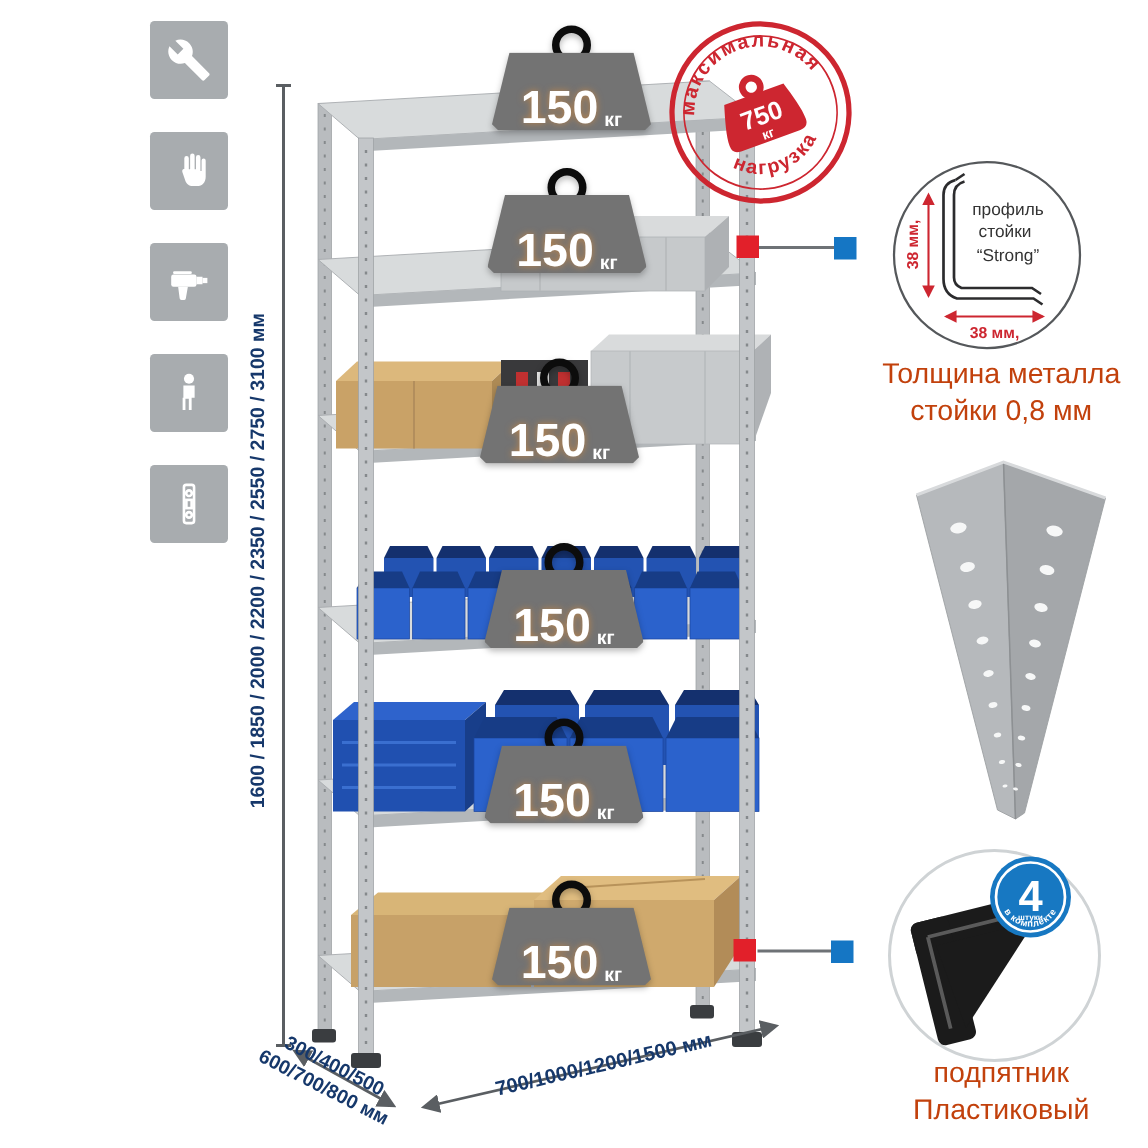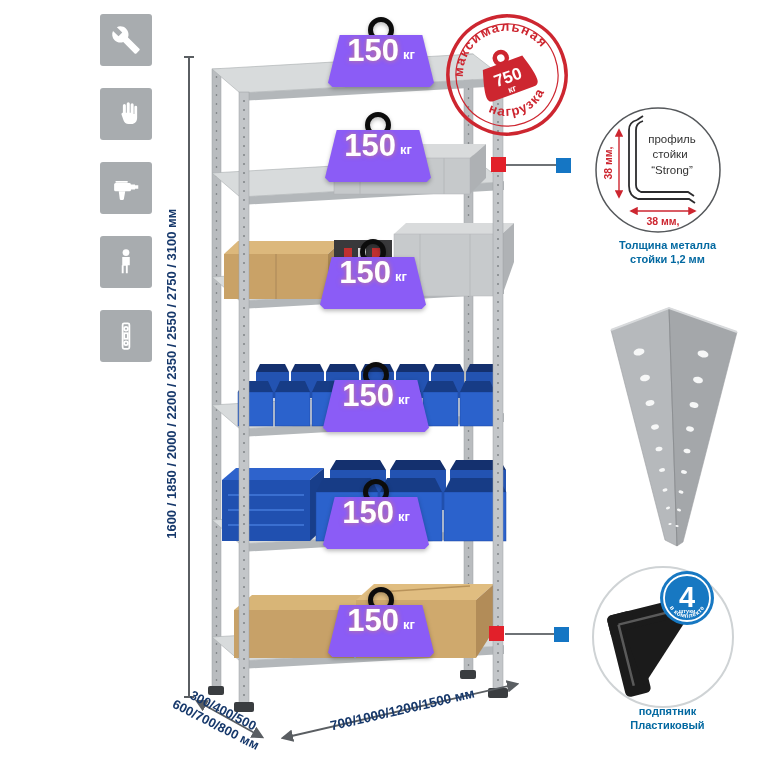--- a/index.html
+++ b/index.html
@@ -7,30 +7,30 @@
           font-family:"Liberation Sans",sans-serif}
   #scene{position:absolute;left:0;top:0}
   .overlay-svg{position:absolute}
   
   .tile{position:absolute;left:100px;width:52px;height:52px;background:#a8acaf;border-radius:3px;
         display:flex;align-items:center;justify-content:center}
   
   .weight{position:absolute;width:106px;display:flex;flex-direction:column;align-items:center;
           filter:drop-shadow(0 2px 2px rgba(0,0,0,.28))}
   .weight .ring{width:16px;height:16px;border:5px solid #0c0c0c;border-radius:50%;margin-bottom:-8px}
-  .weight .body{width:106px;height:52px;background:#8b5cf6;
+  .weight .body{width:106px;height:52px;background:#737373;
         clip-path:polygon(11% 0,89% 0,100% 92%,96% 100%,4% 100%,0 92%);
-        display:flex;align-items:flex-start;justify-content:center;gap:4px}
+        display:flex;align-items:flex-end;justify-content:center;gap:4px}
   .weight .val{color:#fff;font-weight:700;font-size:31px;line-height:1;
         text-shadow:0 0 5px rgba(255,150,40,.55)}
   .weight .unit{color:#fff;font-size:13px;font-weight:700;margin-top:12px}
   
   .dim-label{position:absolute;color:#16386b;font-weight:700;font-size:13px;
         text-align:center;line-height:1.2;white-space:nowrap}
-  .cap{position:absolute;color:#0369a1;font-weight:700;font-size:11px;text-align:center;line-height:1.3}
+  .cap{position:absolute;color:#c2410c;font-weight:400;font-size:19px;text-align:center;line-height:1.3}
   
   .sq{position:absolute;width:15px;height:15px}
   .sq.red{background:#e2202a}
   .sq.blue{background:#1576c4}
 </style>
 </head>
 <body>
 
 <div class="canvas">
 
@@ -316,21 +316,21 @@
     <line x1="34" y1="30" x2="34" y2="97" stroke="#cd2630" stroke-width="1.4" marker-start="url(#ra)" marker-end="url(#ra)"></line>
     <text transform="rotate(-90 27 63)" x="27" y="63" text-anchor="middle" font-size="10.5" font-weight="bold" fill="#cd2630">38 мм,</text>
     <line x1="46" y1="111" x2="110" y2="111" stroke="#cd2630" stroke-width="1.4" marker-start="url(#ra)" marker-end="url(#ra)"></line>
     <text x="78" y="125" text-anchor="middle" font-size="10.5" font-weight="bold" fill="#cd2630">38 мм,</text>
     <text x="87" y="43" text-anchor="middle" font-size="11.5" fill="#333">профиль</text>
     <text x="85" y="58" text-anchor="middle" font-size="11.5" fill="#333">стойки</text>
     <text x="87" y="74" text-anchor="middle" font-size="11.5" fill="#333">“Strong”</text>
   </svg>
   <div class="cap" style="left:580px;top:238px;width:175px">
     <div>Толщина металла</div>
-    <div>стойки 1,2 мм</div>
+    <div>стойки 0,8 мм</div>
   </div>
 
   <svg class="overlay-svg" style="left:595px;top:300px" width="160" height="260" viewBox="0 0 160 260">
     <polygon points="16,30 74,8 82,246 70,240" fill="#b6b9bc" stroke="#9da0a3" stroke-width="0.6"></polygon>
     <polygon points="74,8 142,32 88,242 82,246" fill="#a4a7aa" stroke="#9da0a3" stroke-width="0.6"></polygon>
     <line x1="74" y1="8" x2="82" y2="246" stroke="#8d9093" stroke-width="1"></line>
     <path d="M16 30 L74 8 L142 32" fill="none" stroke="#d8dadc" stroke-width="2"></path>
     <g fill="#f6f7f7">
       <ellipse cx="44" cy="52" rx="5.5" ry="3.5" transform="rotate(-12 44 52)"></ellipse>
       <ellipse cx="50" cy="78" rx="5" ry="3.2" transform="rotate(-12 50 78)"></ellipse>

